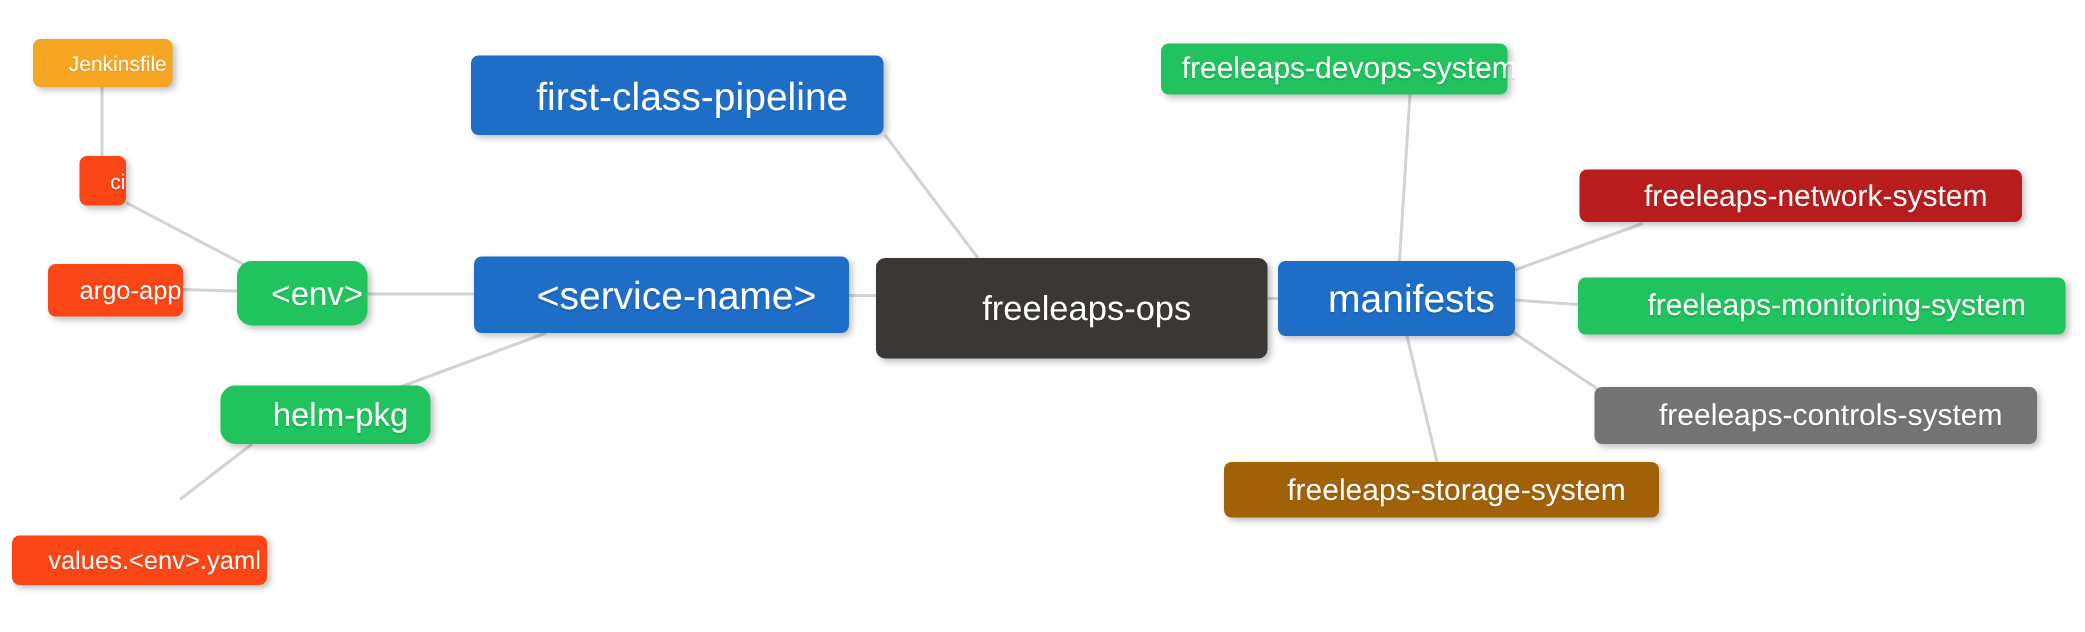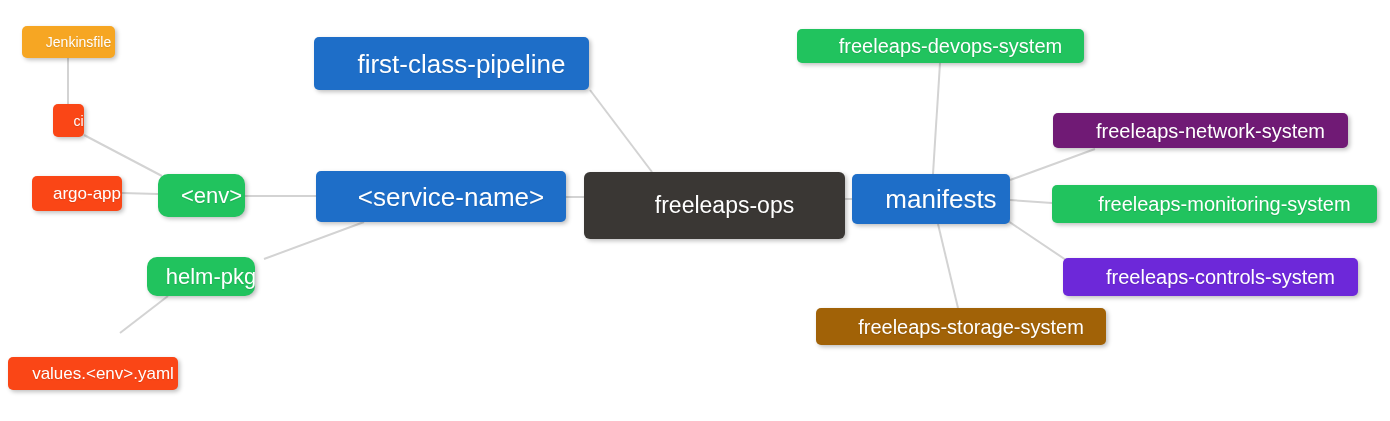--- a/index.html
+++ b/index.html
@@ -64,25 +64,25 @@
       <line x1="1010" y1="180" x2="1095" y2="149" stroke="#d3d3d3" stroke-width="2"></line>
       <line x1="1010" y1="200" x2="1052" y2="203" stroke="#d3d3d3" stroke-width="2"></line>
       <line x1="1008" y1="221" x2="1066" y2="260" stroke="#d3d3d3" stroke-width="2"></line>
       <line x1="938" y1="224" x2="958" y2="308" stroke="#d3d3d3" stroke-width="2"></line>
     </svg>
   <div id="node-layer">
       <div class="node tier-xs" style="left: 22px; top: 26px; width: 93px; height: 32px; background: rgb(246, 166, 35);">Jenkinsfile</div>
       <div class="node tier-xs" style="left: 53px; top: 104px; width: 31px; height: 33px; background: rgb(250, 70, 22);">ci</div>
       <div class="node tier-sm" style="left: 32px; top: 176px; width: 90px; height: 35px; background: rgb(250, 70, 22);">argo-app</div>
       <div class="node tier-mdx" style="left: 158px; top: 174px; width: 87px; height: 43px; background: rgb(33, 195, 94);">&lt;env&gt;</div>
-      <div class="node tier-mdx" style="left: 147px; top: 257px; width: 108px; height: 39px; background: rgb(33, 195, 94);">helm-pkg</div>
+      <div class="node tier-mdx" style="left: 147px; top: 257px; width: 140px; height: 39px; background: rgb(33, 195, 94);">helm-pkg</div>
       <div class="node tier-sm" style="left: 8px; top: 333px; width: 170px; height: 33px; background: rgb(250, 70, 22); margin-top: 24px;">values.&lt;env&gt;.yaml</div>
       <div class="node tier-lg" style="left: 314px; top: 37px; width: 275px; height: 53px; background: rgb(30, 110, 200);">first-class-pipeline</div>
       <div class="node tier-lg" style="left: 316px; top: 171px; width: 250px; height: 51px; background: rgb(30, 110, 200);">&lt;service-name&gt;</div>
       <div class="node tier-xl" style="left: 584px; top: 172px; width: 261px; height: 67px; background: rgb(58, 55, 52);">freeleaps-ops</div>
       <div class="node tier-lg" style="left: 852px; top: 174px; width: 158px; height: 50px; background: rgb(30, 110, 200);">manifests</div>
-      <div class="node tier-md" style="left: 797px; top: 29px; width: 287px; height: 34px; background: rgb(33, 195, 94);">freeleaps-devops-system</div>
-      <div class="node tier-md" style="left: 1053px; top: 113px; width: 295px; height: 35px; background: #701a75;">freeleaps-network-system</div>
+      <div class="node tier-md" style="left: 774px; top: 29px; width: 231px; height: 34px; background: rgb(33, 195, 94);">freeleaps-devops-system</div>
+      <div class="node tier-md" style="left: 1053px; top: 113px; width: 295px; height: 35px; background: #b91c1c;">freeleaps-network-system</div>
       <div class="node tier-md" style="left: 1052px; top: 185px; width: 325px; height: 38px; background: rgb(33, 195, 94);">freeleaps-monitoring-system</div>
-      <div class="node tier-md" style="left: 1063px; top: 258px; width: 295px; height: 38px; background: #6d28d9;">freeleaps-controls-system</div>
+      <div class="node tier-md" style="left: 1063px; top: 258px; width: 295px; height: 38px; background: #737373;">freeleaps-controls-system</div>
       <div class="node tier-md" style="left: 816px; top: 308px; width: 290px; height: 37px; background: #a16207;">freeleaps-storage-system</div>
     </div>
 </div>
 
 </body></html>

